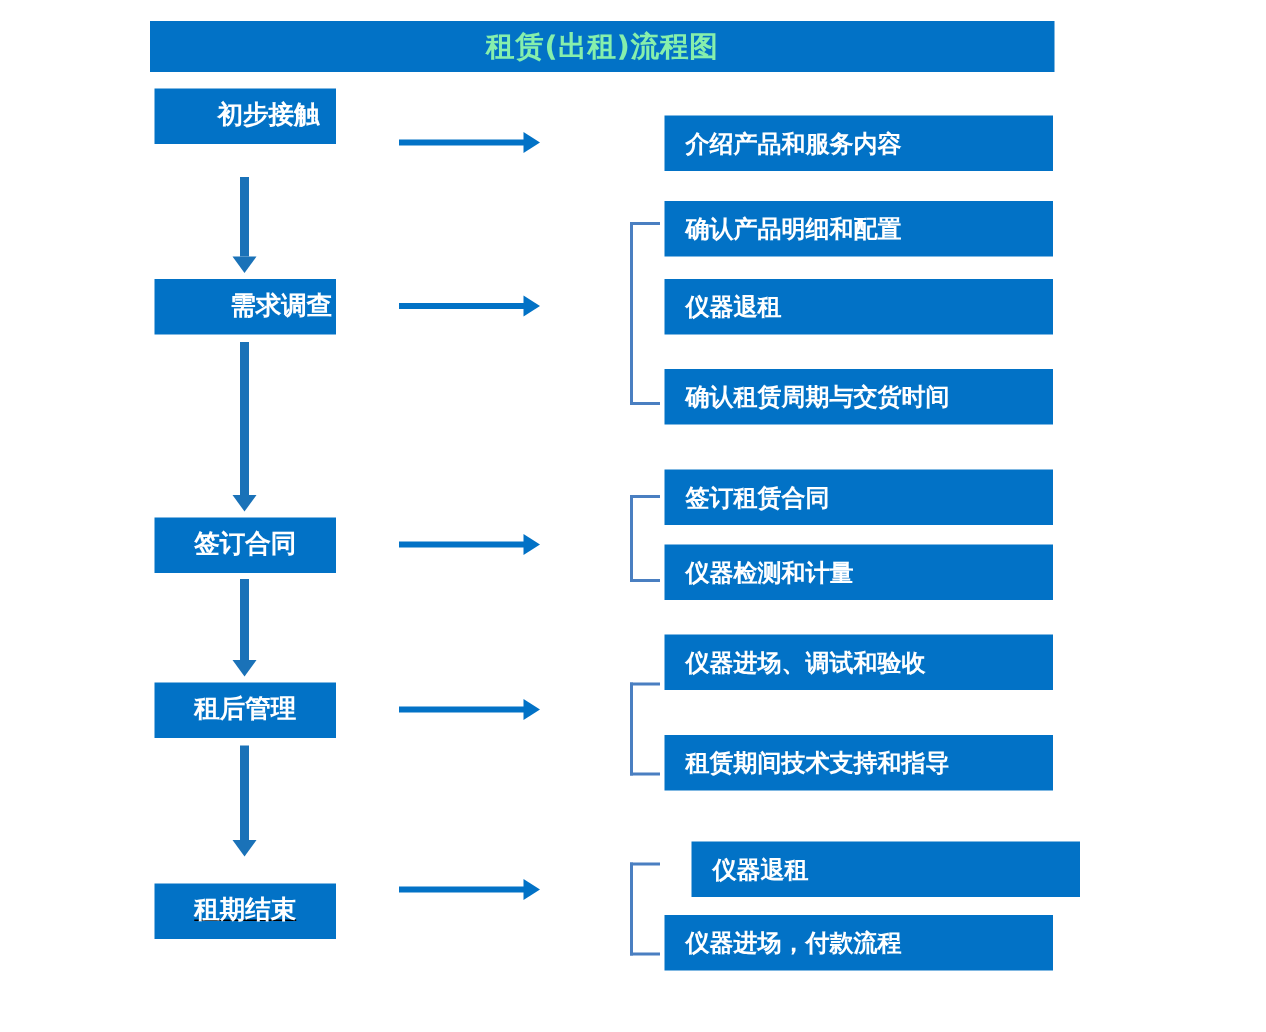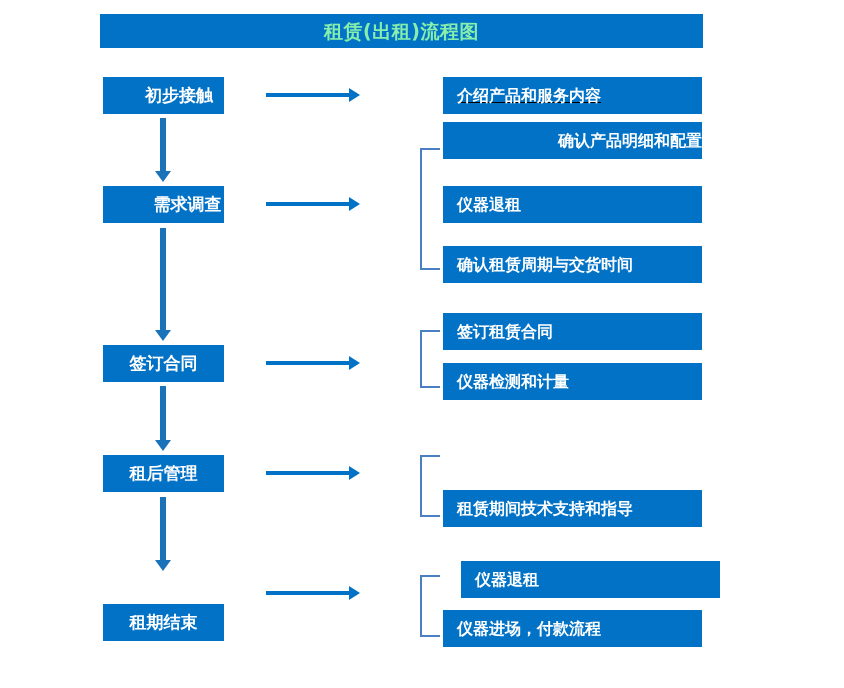--- a/index.html
+++ b/index.html
@@ -140,33 +140,33 @@
 </style>
 </head>
 <body>
 
 <div id="canvas">
 
   <div class="title-bar">
     <span class="title-text">租赁(出租)流程图</span>
   </div>
 
-  <div class="box stage" style="top:77px;padding-left:31px;">
+  <div class="box stage" style="top:59px;padding-left:31px;">
     <span class="box-text">初步接触</span>
   </div>
   <div class="box stage" style="top:186px;padding-left:48px;">
     <span class="box-text">需求调查</span>
   </div>
   <div class="box stage" style="top:455px;">
     <span class="box-text">租后管理</span>
   </div>
   <div class="box stage" style="top:345px;">
     <span class="box-text">签订合同</span>
   </div>
-  <div class="box stage" style="top:604px;">
+  <div class="box stage" style="top:589px;text-decoration:underline;">
     <span class="box-text">租期结束</span>
   </div>
 
   <div class="v-arrow" style="top:118px; height:64px;">
     <div class="shaft" style="height:53px;"></div>
     <div class="head"></div>
   </div>
   <div class="v-arrow" style="top:228px; height:113px;">
     <div class="shaft" style="height:102px;"></div>
     <div class="head"></div>
@@ -199,38 +199,41 @@
   <div class="h-arrow" style="top:586px;">
     <div class="shaft"></div>
       <div class="head"></div>
   </div>
 
   <div class="bracket" style="top:148px; height:122px;"></div>
   <div class="bracket" style="top:330px; height:58px;"></div>
   <div class="bracket" style="top:455px; height:62px;"></div>
   <div class="bracket" style="top:575px; height:62px;"></div>
 
-  <div class="box task" style="top:77px;text-decoration:underline;">
+  <div class="box task" style="top:77px;">
     <span class="box-text">介绍产品和服务内容</span>
   </div>
-  <div class="box task" style="top:122px;justify-content:flex-end;">
+  <div class="box task" style="top:134px;">
     <span class="box-text">确认产品明细和配置</span>
   </div>
   <div class="box task" style="top:186px;">
     <span class="box-text">仪器退租</span>
   </div>
   <div class="box task" style="top:246px;">
     <span class="box-text">确认租赁周期与交货时间</span>
   </div>
   <div class="box task" style="top:313px;">
     <span class="box-text">签订租赁合同</span>
   </div>
   <div class="box task" style="top:363px;">
     <span class="box-text">仪器检测和计量</span>
   </div>
+  <div class="box task" style="top:423px;">
+    <span class="box-text">仪器进场、调试和验收</span>
+  </div>
   <div class="box task" style="top:490px;">
     <span class="box-text">租赁期间技术支持和指导</span>
   </div>
   <div class="box task" style="top:561px;margin-left:18px;">
     <span class="box-text">仪器退租</span>
   </div>
   <div class="box task" style="top:610px;">
     <span class="box-text">仪器进场，付款流程</span>
   </div>
 

